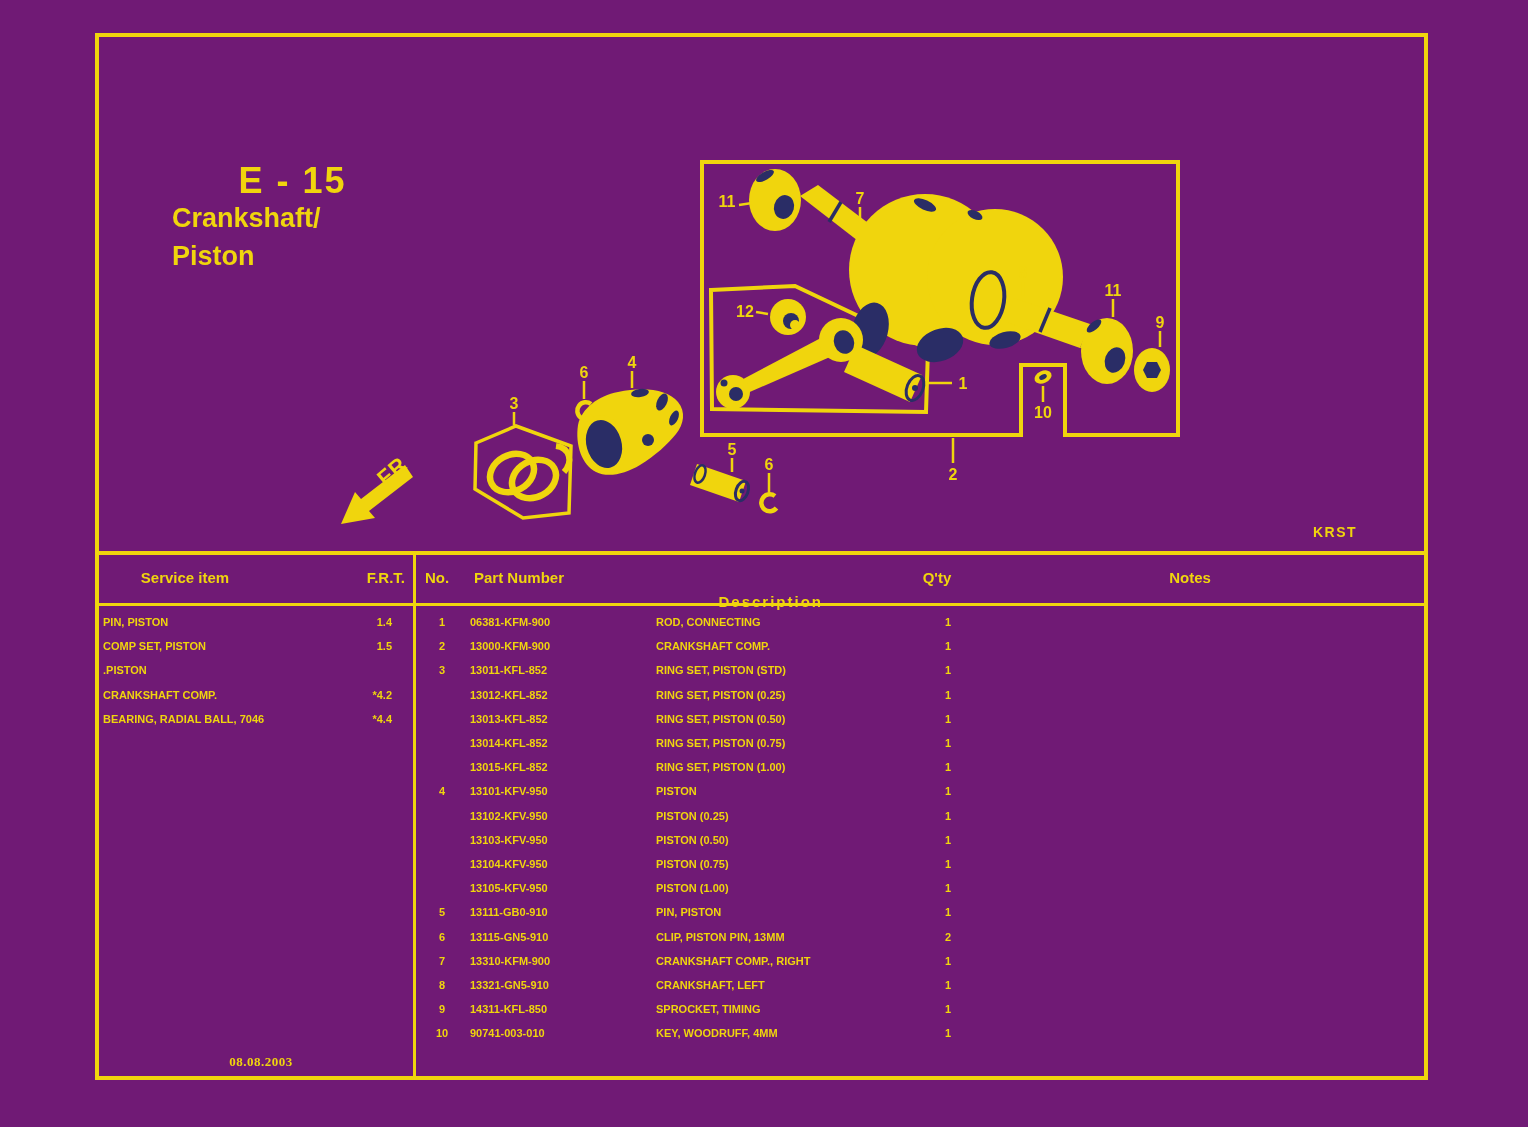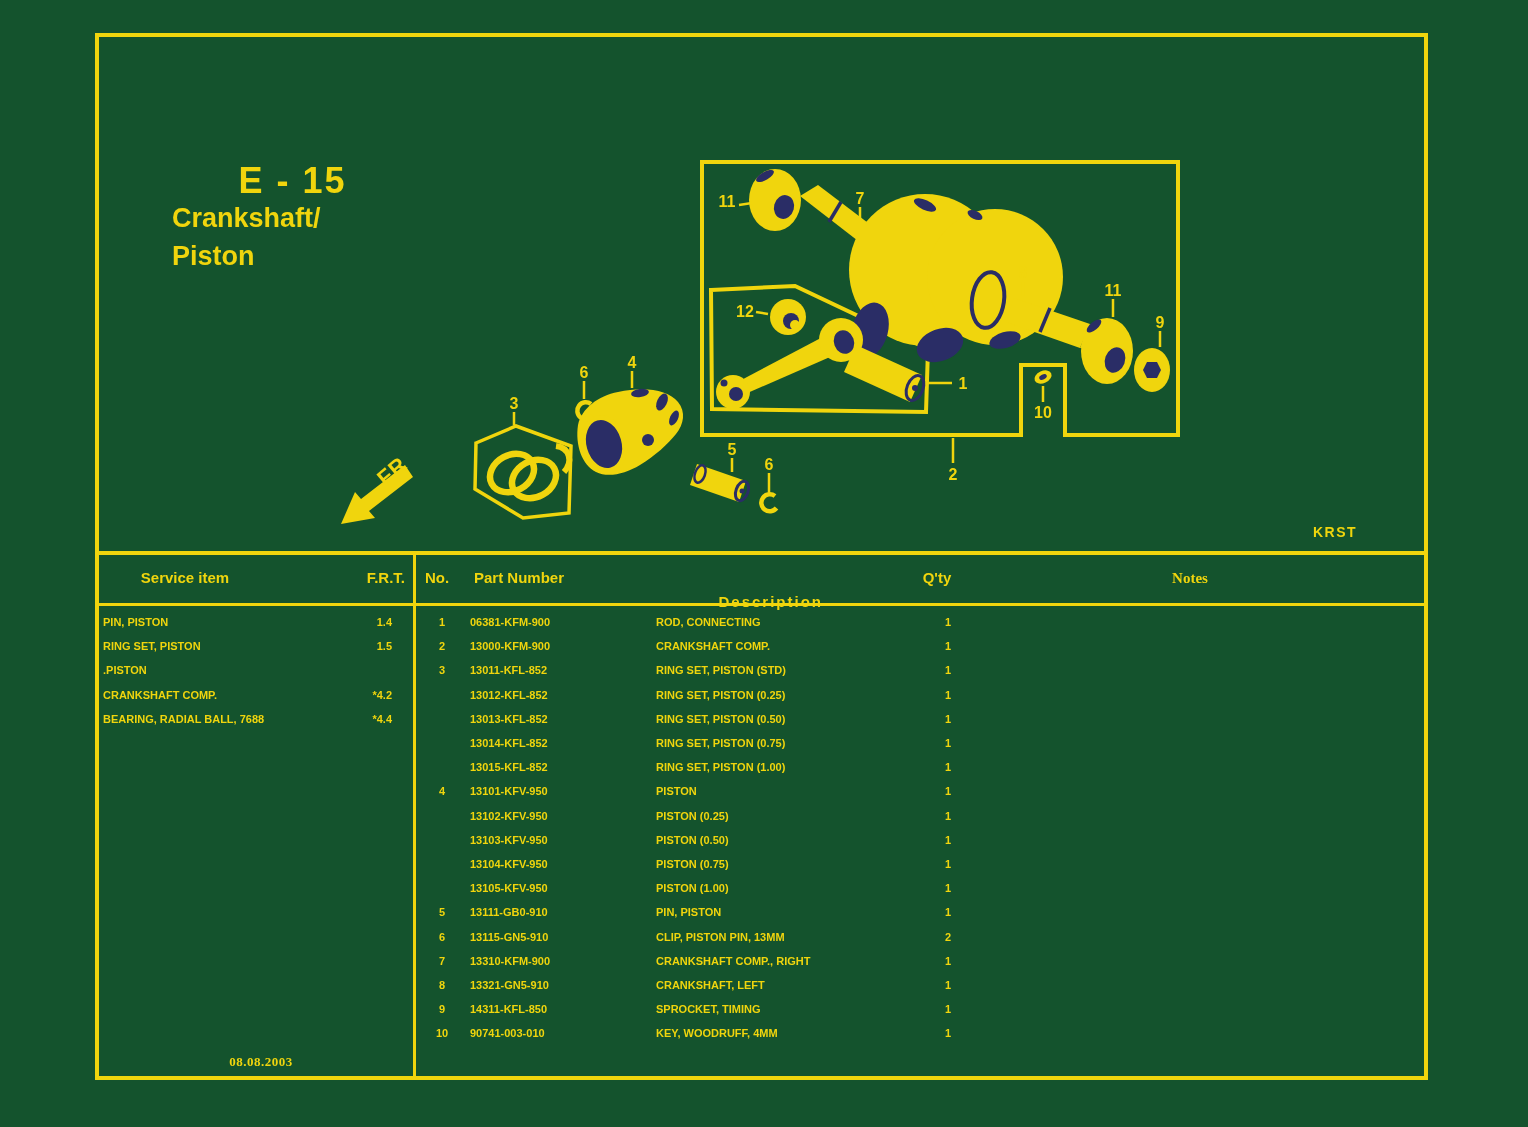--- a/index.html
+++ b/index.html
@@ -1,18 +1,18 @@
 <!DOCTYPE html>
 <html><head>
 <meta charset="utf-8">
 <style>
   html,body{margin:0;padding:0;background:#222552;}
   .canvas{
     position:relative;width:1528px;height:1127px;overflow:hidden;
-    background:#14532d;
+    background:#701a75;
     font-family:"Liberation Sans", sans-serif;
     font-weight:700;
     color:#f0d50d;
   }
   .frame{position:absolute;left:95px;top:33px;width:1325px;height:1039px;border:4px solid #f0d50d;}
   .hline{position:absolute;background:#f0d50d;}
   .vline{position:absolute;background:#f0d50d;}
   .top-div{left:99px;top:551px;width:1325px;height:4px;}
   .head-div{left:99px;top:603px;width:1325px;height:3px;}
   .col-div{left:413px;top:551px;width:3px;height:529px;}
@@ -21,21 +21,21 @@
   .title-line2{position:absolute;left:172px;top:241px;font-size:27px;}
   .model-code{position:absolute;left:1300px;top:524px;width:70px;text-align:center;font-size:14px;letter-spacing:1.5px;}
   .issue-date{position:absolute;left:205px;top:1054px;width:112px;text-align:center;font-size:13px;letter-spacing:0.5px;font-family:Liberation Serif, serif;}
   .th{position:absolute;top:569px;height:18px;line-height:18px;font-size:15px;}
   .th-service{left:115px;width:140px;text-align:center;}
   .th-frt{left:335px;width:70px;text-align:right;}
   .th-no{left:413px;width:48px;text-align:center;}
   .th-pn{left:449px;width:140px;text-align:center;}
   .th-desc{left:653px;width:170px;text-align:right;letter-spacing:2px;margin-top:24px;}
   .th-qty{left:897px;width:80px;text-align:center;}
-  .th-notes{left:1120px;width:140px;text-align:center;font-family:Liberation Serif, serif;}
+  .th-notes{left:1120px;width:140px;text-align:center;}
   .left-rows{position:absolute;left:99px;top:610px;width:314px;}
   .right-rows{position:absolute;left:413px;top:610px;width:1011px;}
   .lrow,.prow{position:relative;height:24.2px;font-size:11px;}
   .lrow .item{position:absolute;left:4px;top:50%;transform:translateY(-50%);white-space:nowrap;}
   .lrow .frt{position:absolute;right:21px;top:50%;transform:translateY(-50%);}
   .prow .no{position:absolute;left:9px;width:40px;text-align:center;top:50%;transform:translateY(-50%);}
   .prow .pn{position:absolute;left:57px;top:50%;transform:translateY(-50%);white-space:nowrap;}
   .prow .desc{position:absolute;left:243px;top:50%;transform:translateY(-50%);white-space:nowrap;}
   .prow .qty{position:absolute;left:515px;width:40px;text-align:center;top:50%;transform:translateY(-50%);}
   .prow .notes{position:absolute;left:647px;top:50%;transform:translateY(-50%);white-space:nowrap;}
@@ -206,33 +206,33 @@
   <div class="th th-desc">Description</div>
   <div class="th th-qty">Q'ty</div>
   <div class="th th-notes">Notes</div>
 
   <div class="left-rows">
       <div class="lrow">
         <span class="item">PIN, PISTON</span>
         <span class="frt">1.4</span>
       </div>
       <div class="lrow">
-        <span class="item">RING SET, PISTON</span>
+        <span class="item">COMP SET, PISTON</span>
         <span class="frt">1.5</span>
       </div>
       <div class="lrow">
         <span class="item">.PISTON</span>
         <span class="frt"></span>
       </div>
       <div class="lrow">
         <span class="item">CRANKSHAFT COMP.</span>
         <span class="frt">*4.2</span>
       </div>
       <div class="lrow">
-        <span class="item">BEARING, RADIAL BALL, 7688</span>
+        <span class="item">BEARING, RADIAL BALL, 7046</span>
         <span class="frt">*4.4</span>
       </div>
     </div>
   <div class="right-rows">
       <div class="prow">
         <span class="no">1</span>
         <span class="pn">06381-KFM-900</span>
         <span class="desc">ROD, CONNECTING</span>
         <span class="qty">1</span>
         <span class="notes"></span>

